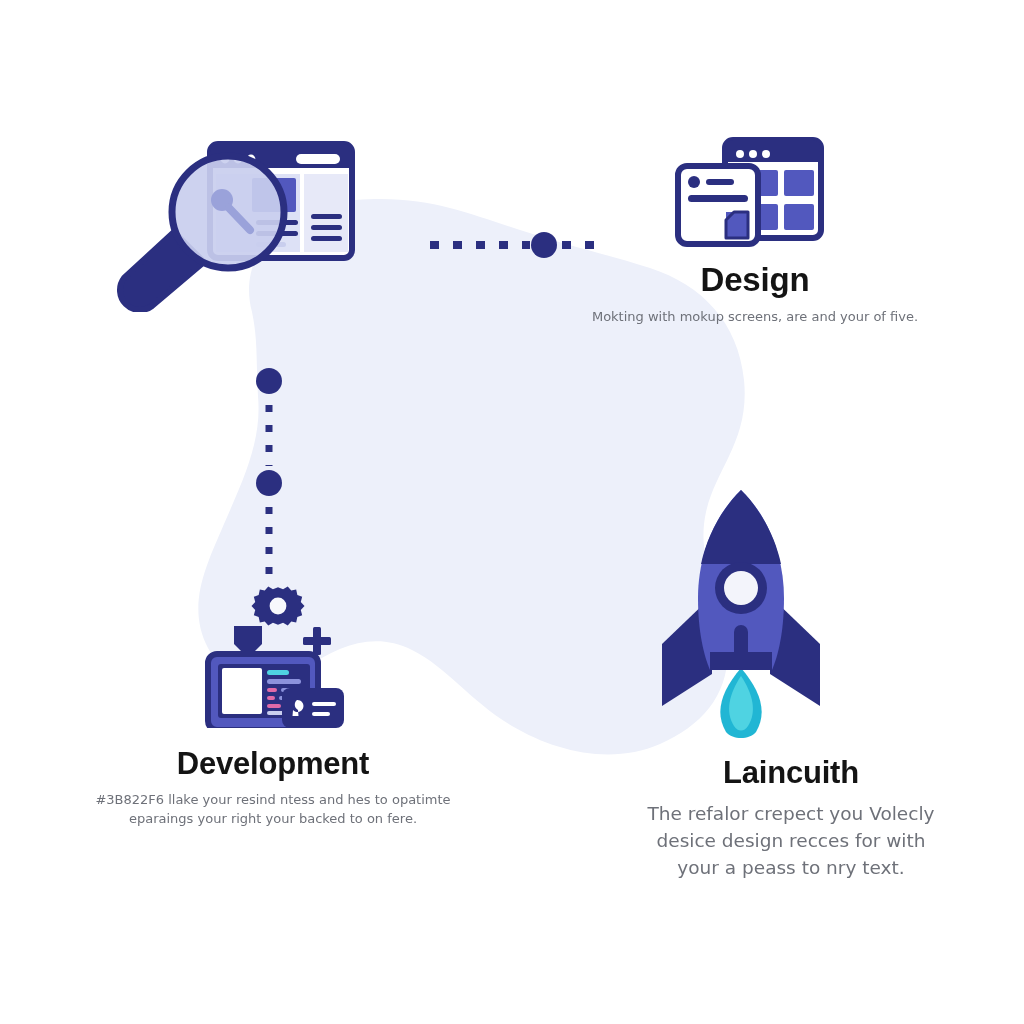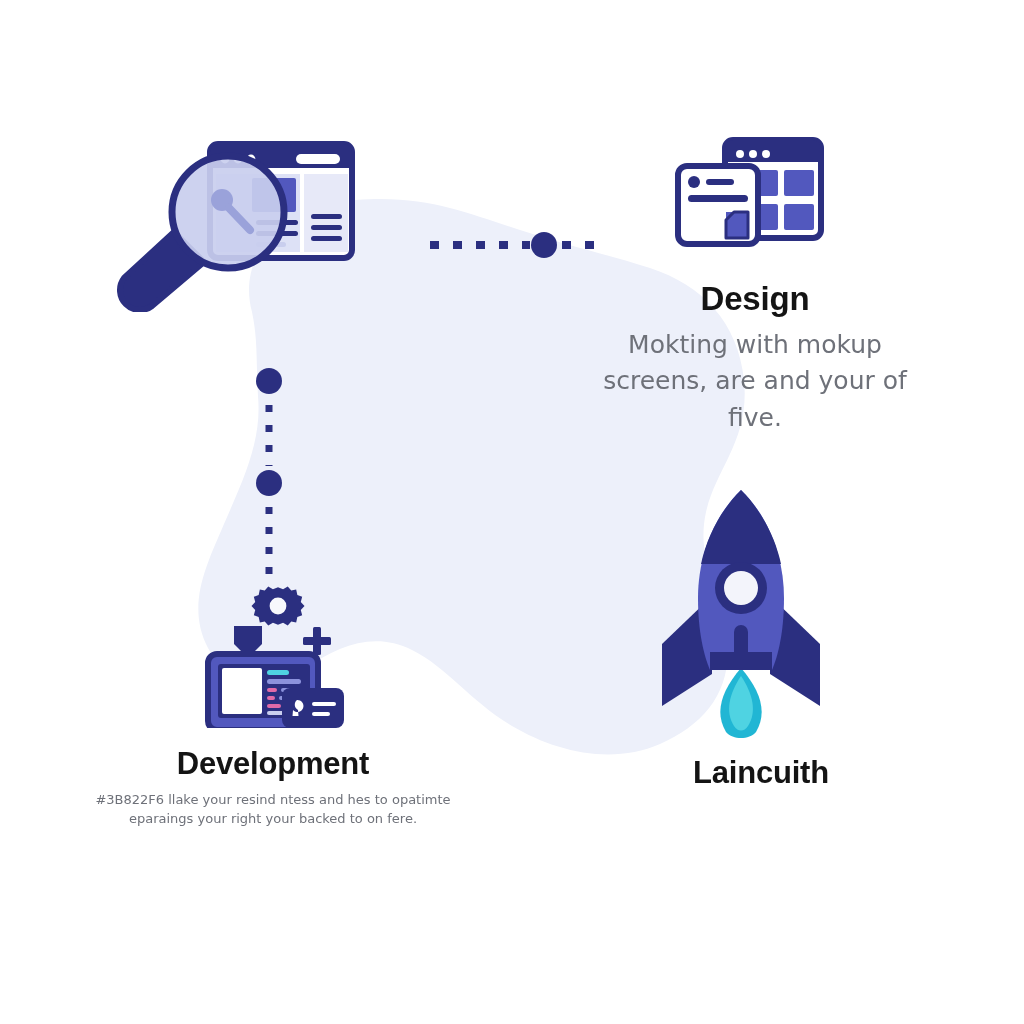--- a/index.html
+++ b/index.html
@@ -65,33 +65,33 @@
   }
   .step-body {
     font-family: "DejaVu Sans", sans-serif;
     color: #6e7179;
     line-height: 1.46;
     margin: 0;
     font-weight: 400;
   }
 
   #text-design {
-    left: 575px; top: 282px; width: 360px;
+    left: 575px; top: 263px; width: 360px;
   }
   #text-design .step-title { font-size: 33px; }
-  #text-design .step-body  { font-size: 25px; }
+  #text-design .step-body  { font-size: 13px; }
 
   #text-development {
     left: 94px; top: 748px; width: 358px;
   }
   #text-development .step-title { font-size: 31px; }
   #text-development .step-body  { font-size: 13px; }
 
   #text-launch {
-    left: 605px; top: 757px; width: 312px;
+    left: 635px; top: 757px; width: 312px;
   }
   #text-launch .step-title { font-size: 31px; }
   #text-launch .step-body  { font-size: 18.5px; }
 </style>
 </head>
 <body>
 
 <div id="stage">
 
   <svg class="blob-layer" viewBox="0 0 1024 1024" aria-hidden="true">
@@ -271,15 +271,16 @@
     <p class="step-body">Mokting with mokup screens, are and your of five.</p>
   </div>
 
   <div class="step-text" id="text-development">
     <h2 class="step-title">Development</h2>
     <p class="step-body">#3B822F6 llake your resind ntess and hes to opatimte eparaings your right your backed to on fere.</p>
   </div>
 
   <div class="step-text" id="text-launch">
     <h2 class="step-title">Laincuith</h2>
+    <p class="step-body">The refalor crepect you Volecly desice design recces for with your a peass to nry text.</p>
   </div>
 
 </div>
 
 </body></html>

